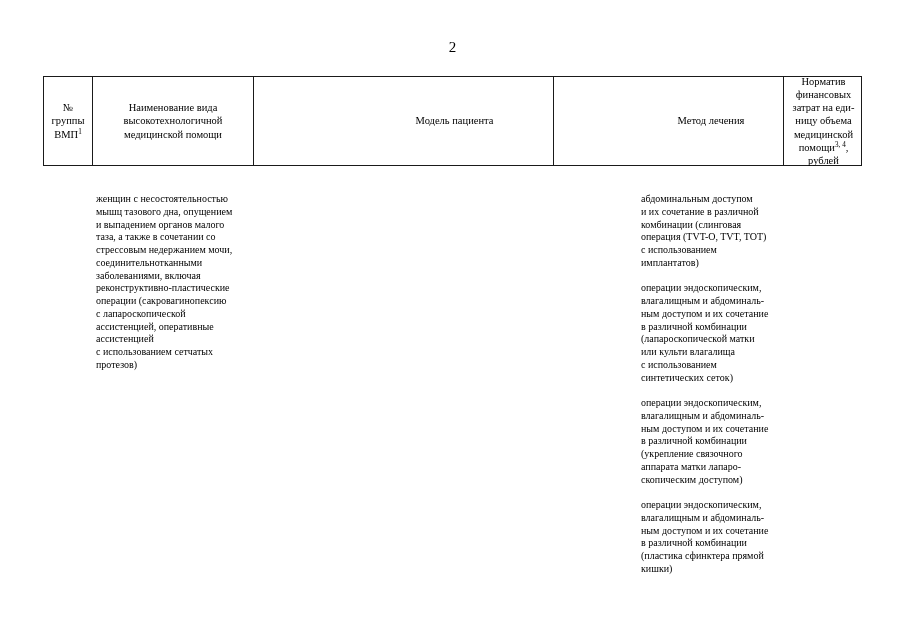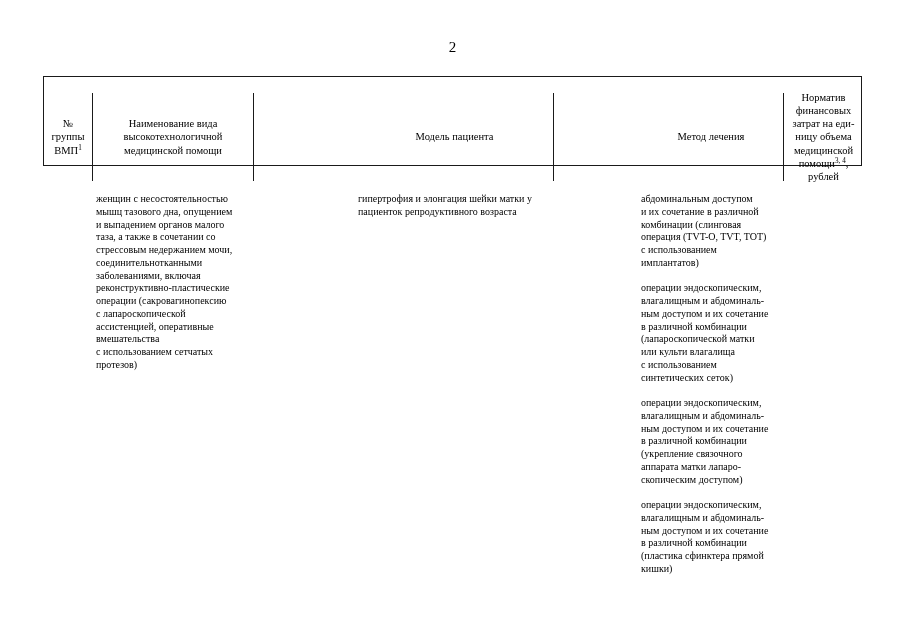--- a/index.html
+++ b/index.html
@@ -46,21 +46,21 @@
     height: 90px;
     border-top: 1px solid #1a1a1a;
     border-bottom: 1px solid #1a1a1a;
     border-left: 1px solid #1a1a1a;
     border-right: 1px solid #1a1a1a;
     box-sizing: border-box;
   }
 
   .hcell {
     position: absolute;
-    top: 16px;
+    top: 0;
     height: 100%;
     box-sizing: border-box;
     border-right: 1px solid #1a1a1a;
     display: flex;
     align-items: center;
     justify-content: flex-end;
     text-align: center;
     font-size: 10.5px;
     line-height: 13.2px;
     padding: 2px 3px;
@@ -168,32 +168,26 @@
           <span class="ln">мышц тазового дна, опущением</span>
           <span class="ln">и выпадением органов малого</span>
           <span class="ln">таза, а также в сочетании со</span>
           <span class="ln">стрессовым недержанием мочи,</span>
           <span class="ln">соединительнотканными</span>
           <span class="ln">заболеваниями, включая</span>
           <span class="ln">реконструктивно-пластические</span>
           <span class="ln">операции (сакровагинопексию</span>
           <span class="ln">с лапароскопической</span>
           <span class="ln">ассистенцией, оперативные</span>
-          <span class="ln">вмешательства</span>
+          <span class="ln">ассистенцией</span>
           <span class="ln">с использованием сетчатых</span>
           <span class="ln">протезов)</span>
         </p>
       </div>
 
-      <div class="bcell b4">
-        <p class="para">
-          <span class="ln">гипертрофия и элонгация шейки матки у</span>
-          <span class="ln">пациенток репродуктивного возраста</span>
-        </p>
-      </div>
 
       <div class="bcell b6">
 
         <p class="para">
           <span class="ln">абдоминальным доступом</span>
           <span class="ln">и их сочетание в различной</span>
           <span class="ln">комбинации (слинговая</span>
           <span class="ln">операция (TVT-O, TVT, TOT)</span>
           <span class="ln">с использованием</span>
           <span class="ln">имплантатов)</span>

